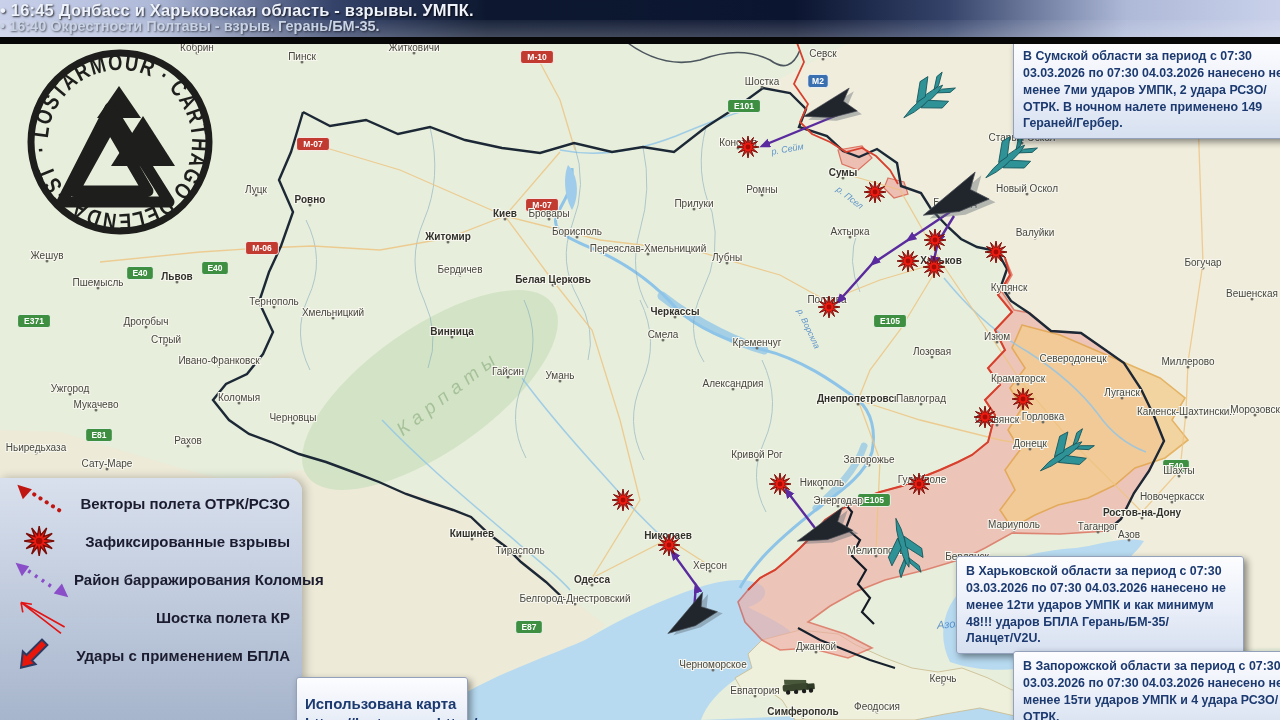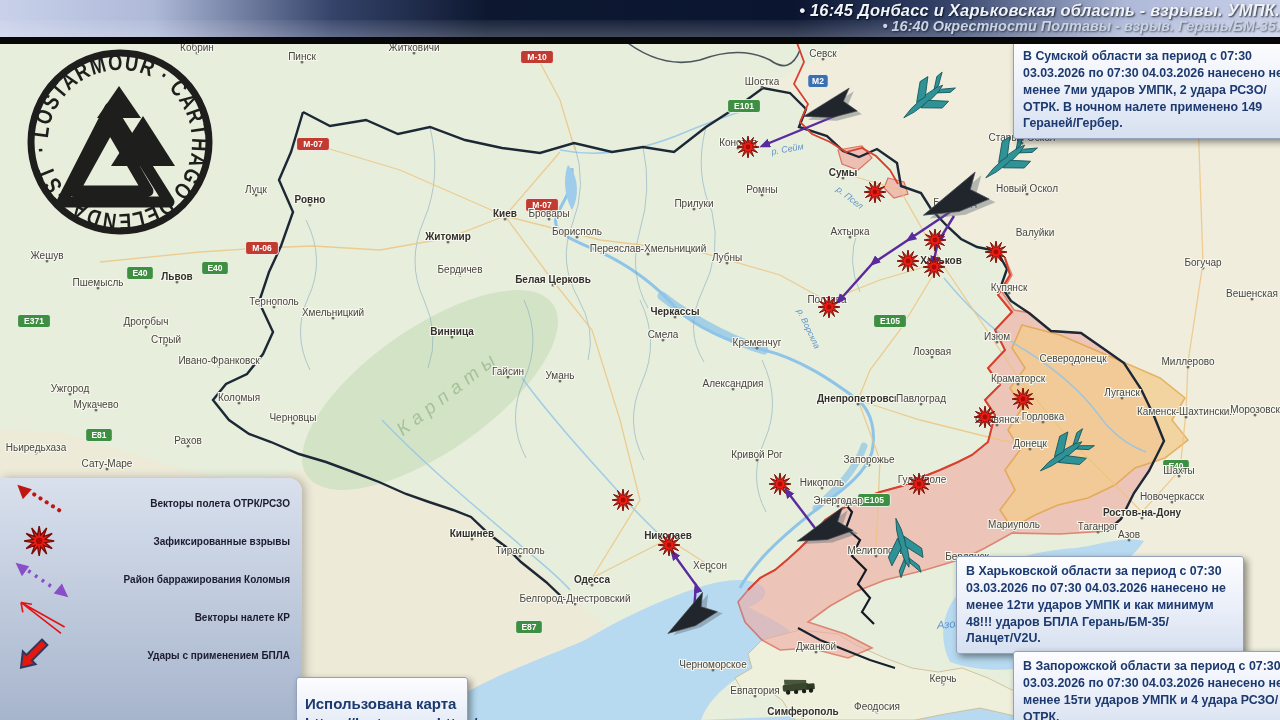--- a/index.html
+++ b/index.html
@@ -3,41 +3,41 @@
 <meta charset="utf-8">
 <style>
   html,body{margin:0;padding:0;background:#000;}
   body{width:1280px;height:720px;position:relative;overflow:hidden;
        font-family:"Liberation Sans",sans-serif;-webkit-font-smoothing:antialiased;}
   
   #ticker{position:absolute;left:0;top:0;width:1280px;height:37px;z-index:40;
     background:linear-gradient(90deg,#c9d1ea 0%,#aeb9d8 12%,#35436a 26%,#0d1830 38%,#0b1530 62%,#35436a 74%,#aeb9d8 88%,#c9d1ea 100%);}
   #ticker:after{content:"";position:absolute;left:0;top:20px;right:0;bottom:0;
     background:linear-gradient(180deg,rgba(255,255,255,.05),rgba(255,255,255,.22));}
-  .tline{position:relative;z-index:2;text-align:right;white-space:nowrap;font-style:italic;}
+  .tline{position:relative;z-index:2;text-align:left;white-space:nowrap;}
   .tline1{font-size:16.5px;font-weight:700;color:#eef2fb;letter-spacing:.2px;
           text-shadow:1px 1px 2px rgba(0,0,0,.8);padding-top:1px;}
-  .tline2{font-size:14.5px;font-weight:600;color:#c9d3e6;text-shadow:1px 1px 2px rgba(0,0,0,.55);margin-top:-2px;padding-left:40px;}
+  .tline2{font-size:14.5px;font-weight:600;color:#c9d3e6;text-shadow:1px 1px 2px rgba(0,0,0,.55);margin-top:-2px;}
   #frame-strip{position:absolute;left:0;top:37px;width:1280px;height:7px;background:#070707;z-index:35;}
   
   #map{position:absolute;left:0;top:0;z-index:1;}
   svg text{font-family:"Liberation Sans",sans-serif;}
   .city{font-size:10px;fill:#47473f;stroke:#f7f7ef;stroke-width:2.2px;paint-order:stroke;}
   .city.b{font-weight:bold;fill:#32322c;}
   .sealbl{fill:#4a86c8;font-style:italic;opacity:.85;}
   .mtn{fill:#7ba06f;opacity:.5;letter-spacing:6px;}
   
   #stamp{position:absolute;left:22px;top:44px;z-index:30;opacity:.92;}
   
   #legend{position:absolute;left:0;top:478px;width:302px;height:242px;z-index:30;
     background:linear-gradient(180deg,rgba(216,224,238,.97),rgba(164,179,204,.96));
     border-top-right-radius:14px;box-shadow:3px 0 10px rgba(0,0,0,.25);padding-top:6px;box-sizing:border-box;}
   .lrow{display:flex;align-items:center;height:38px;padding:0 8px 0 8px;}
   .lrow svg{flex:none;}
-  .llabel{flex:1;text-align:right;font-size:10px;font-weight:700;color:#1c1c30;padding-right:4px;white-space:nowrap;margin-left:18px;}
+  .llabel{flex:1;text-align:right;font-size:15px;font-weight:700;color:#1c1c30;padding-right:4px;white-space:nowrap;}
   
   .ibox{position:absolute;width:288px;z-index:30;box-sizing:border-box;
     background:linear-gradient(180deg,#fdfdff 0%,#e9eef8 55%,#d6e0f0 100%);
     border:1px solid #93a2ba;border-radius:3px;box-shadow:3px 3px 7px rgba(0,0,0,.45);
     padding:6px 9px;font-size:12.4px;line-height:1.36;color:#1c3a70;font-weight:600;}
   #ibox-sumy{left:1013px;top:41px;}
   #ibox-kharkiv{left:956px;top:556px;}
   #ibox-zap{left:1013px;top:651px;}
   #attrib{position:absolute;left:296px;top:677px;width:172px;z-index:30;box-sizing:border-box;
     background:linear-gradient(180deg,#fdfdff,#d8e2f1);border:1px solid #93a2ba;border-radius:3px;
@@ -466,21 +466,21 @@
       <div class="lrow">
         <svg width="66" height="40" viewBox="0 0 64 44">
           <use href="#lg-gerber"></use>
         </svg>
         <span class="llabel">Район барражирования Коломыя</span>
       </div>
       <div class="lrow">
         <svg width="66" height="40" viewBox="0 0 64 44">
           <use href="#lg-kr"></use>
         </svg>
-        <span class="llabel">Векторы налете КР</span>
+        <span class="llabel">Шостка полета КР</span>
       </div>
       <div class="lrow">
         <svg width="66" height="40" viewBox="0 0 64 44">
           <use href="#lg-umpk"></use>
         </svg>
         <span class="llabel">Удары с применением БПЛА</span>
       </div>
     </div>
 </div>
 

